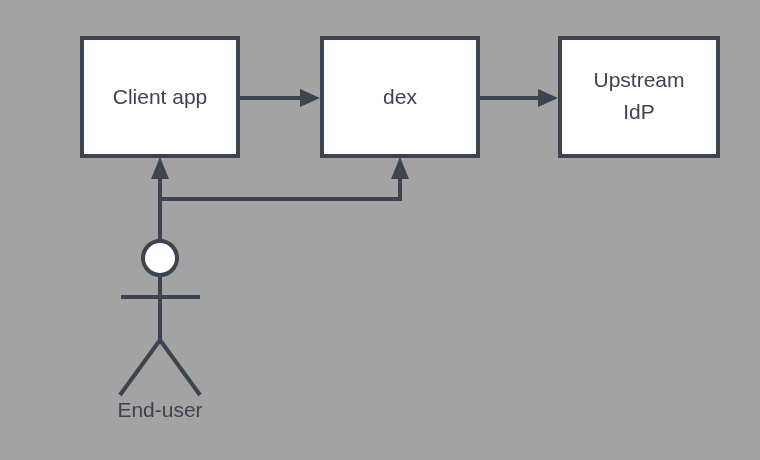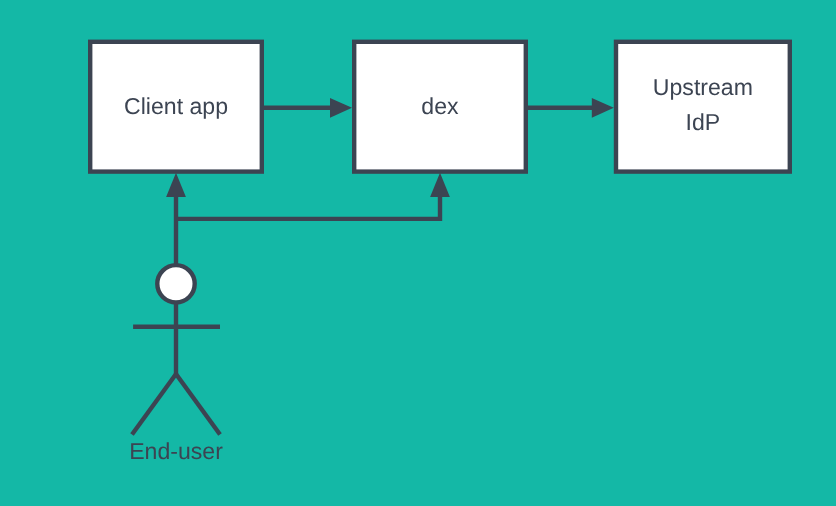--- a/index.html
+++ b/index.html
@@ -10,21 +10,21 @@
   body {
     width: 760px;
     height: 460px;
     overflow: hidden;
     font-family: "Liberation Sans", sans-serif;
   }
   #diagram-canvas {
     position: relative;
     width: 760px;
     height: 460px;
-    background: #14b8a6;
+    background: #a3a3a3;
   }
   #diagram-svg {
     position: absolute;
     top: 0;
     left: 0;
     width: 760px;
     height: 460px;
   }
   .node-box {
     fill: #ffffff;

